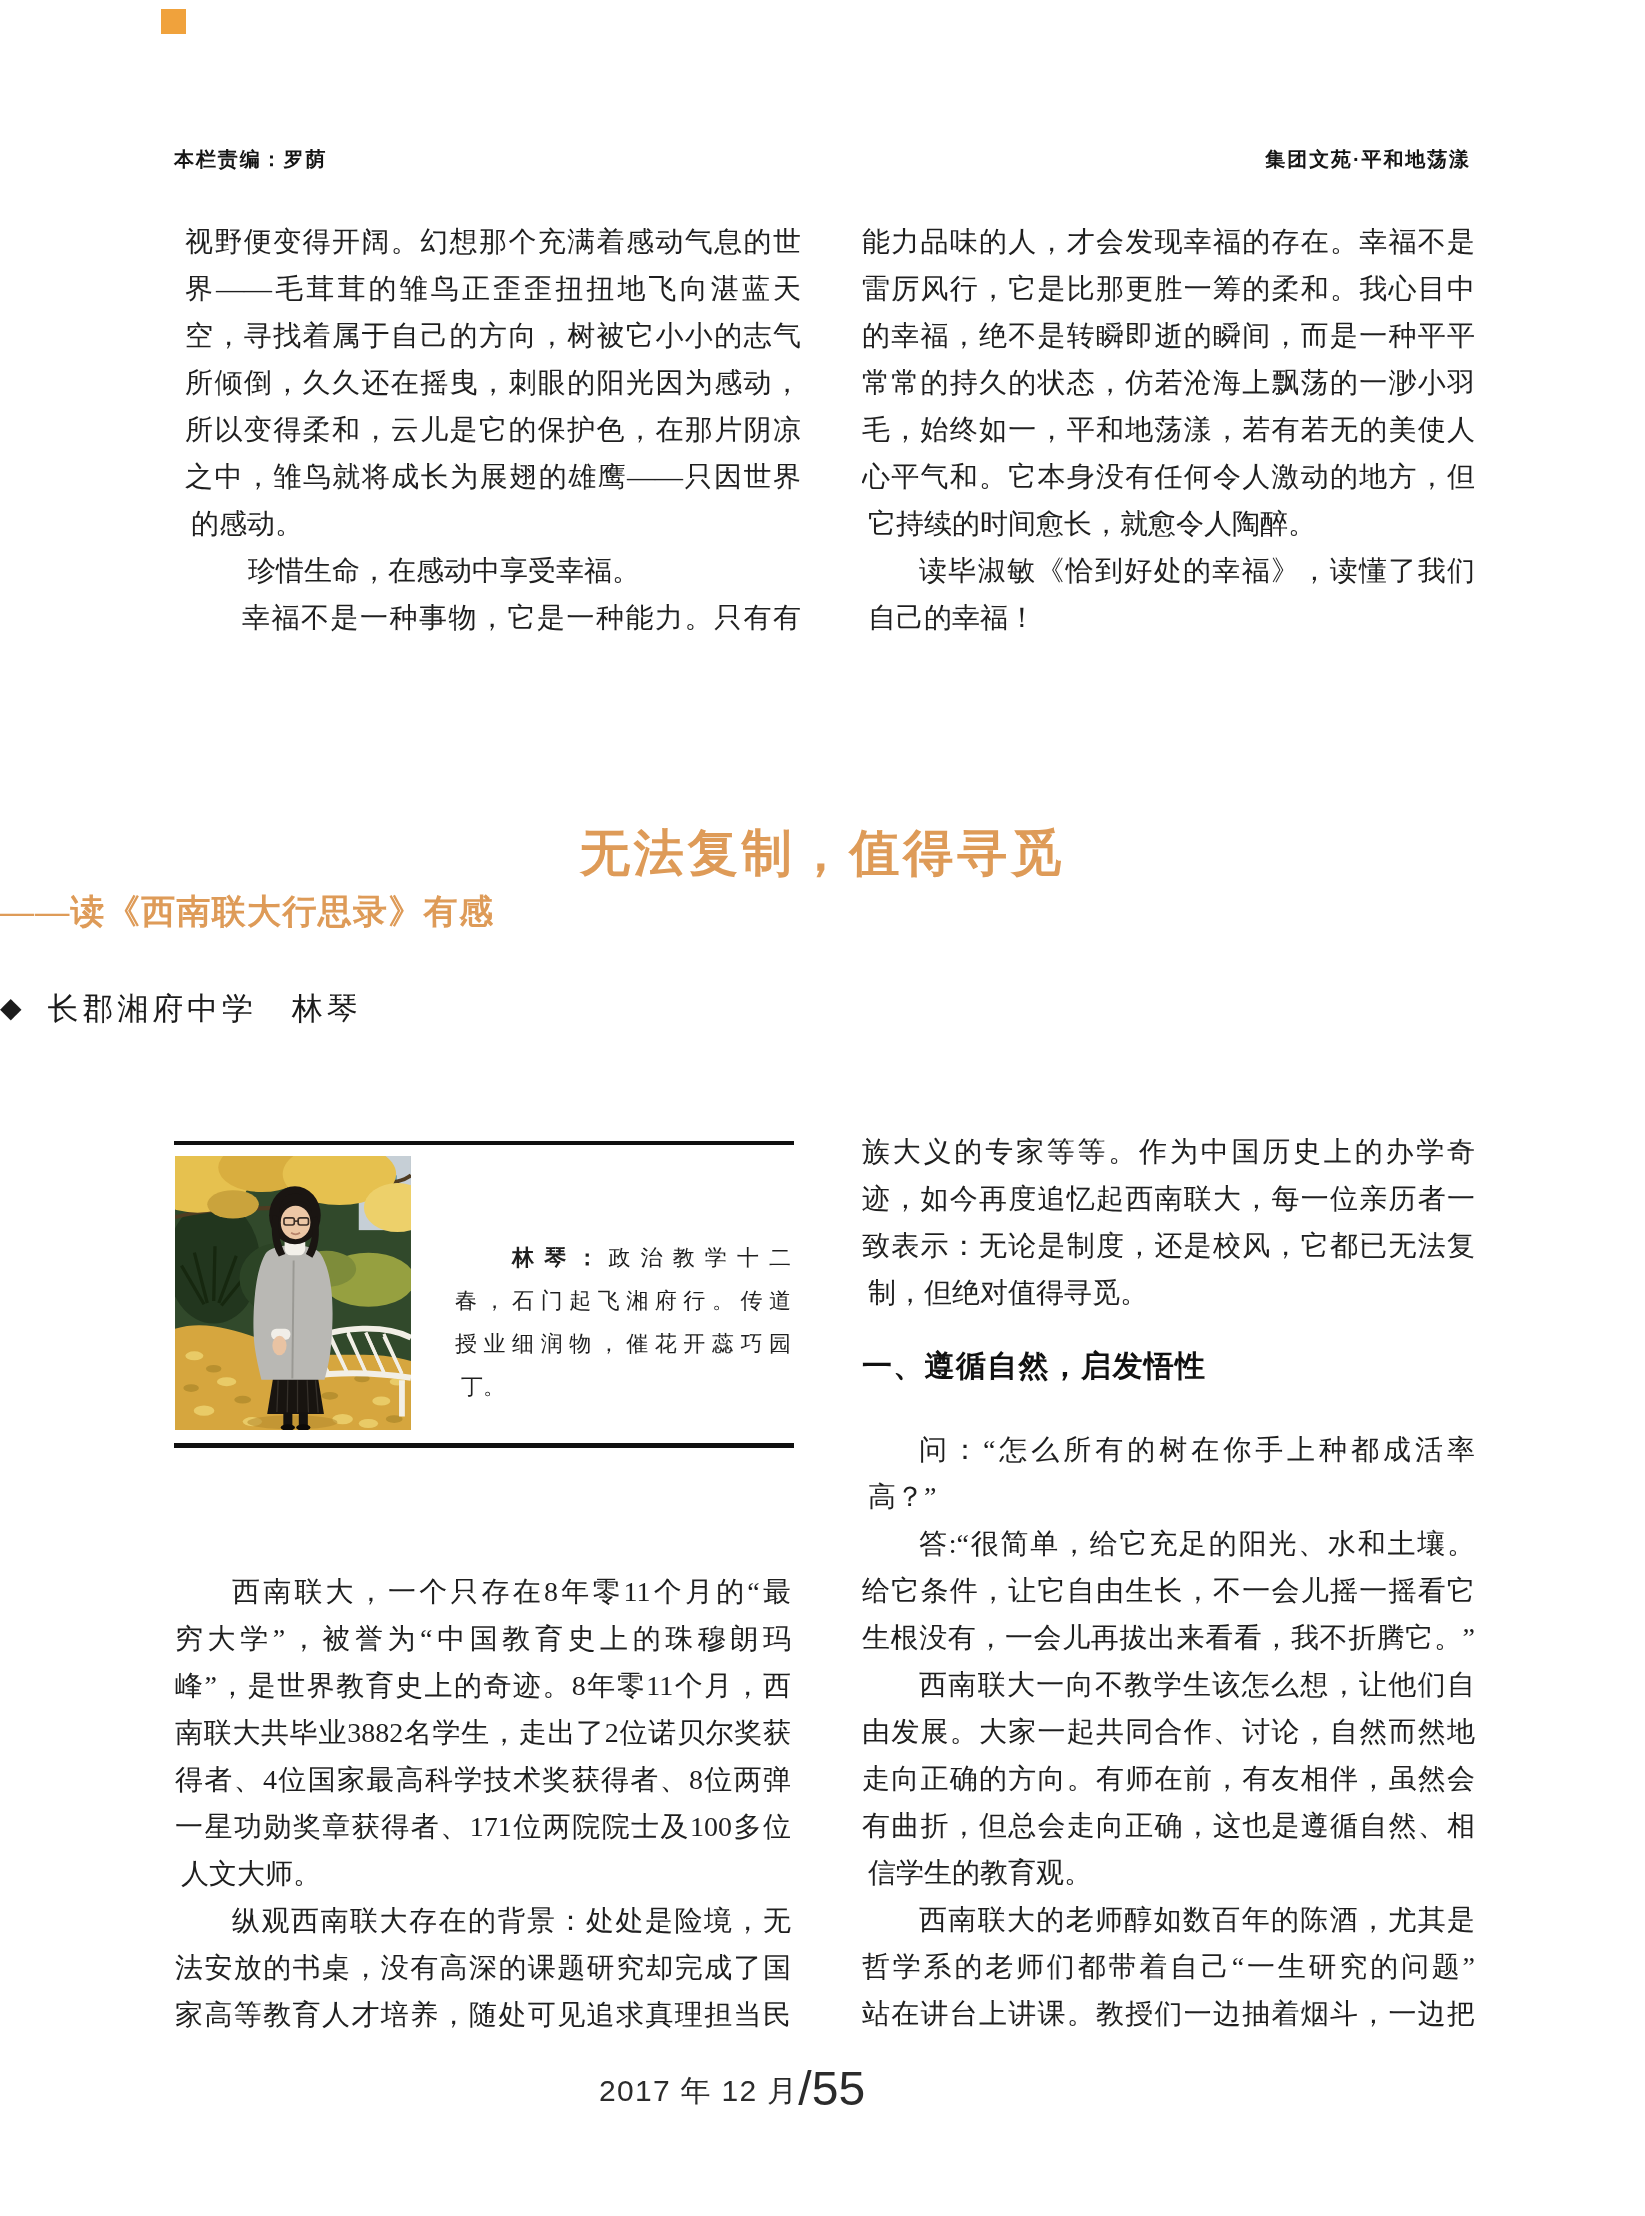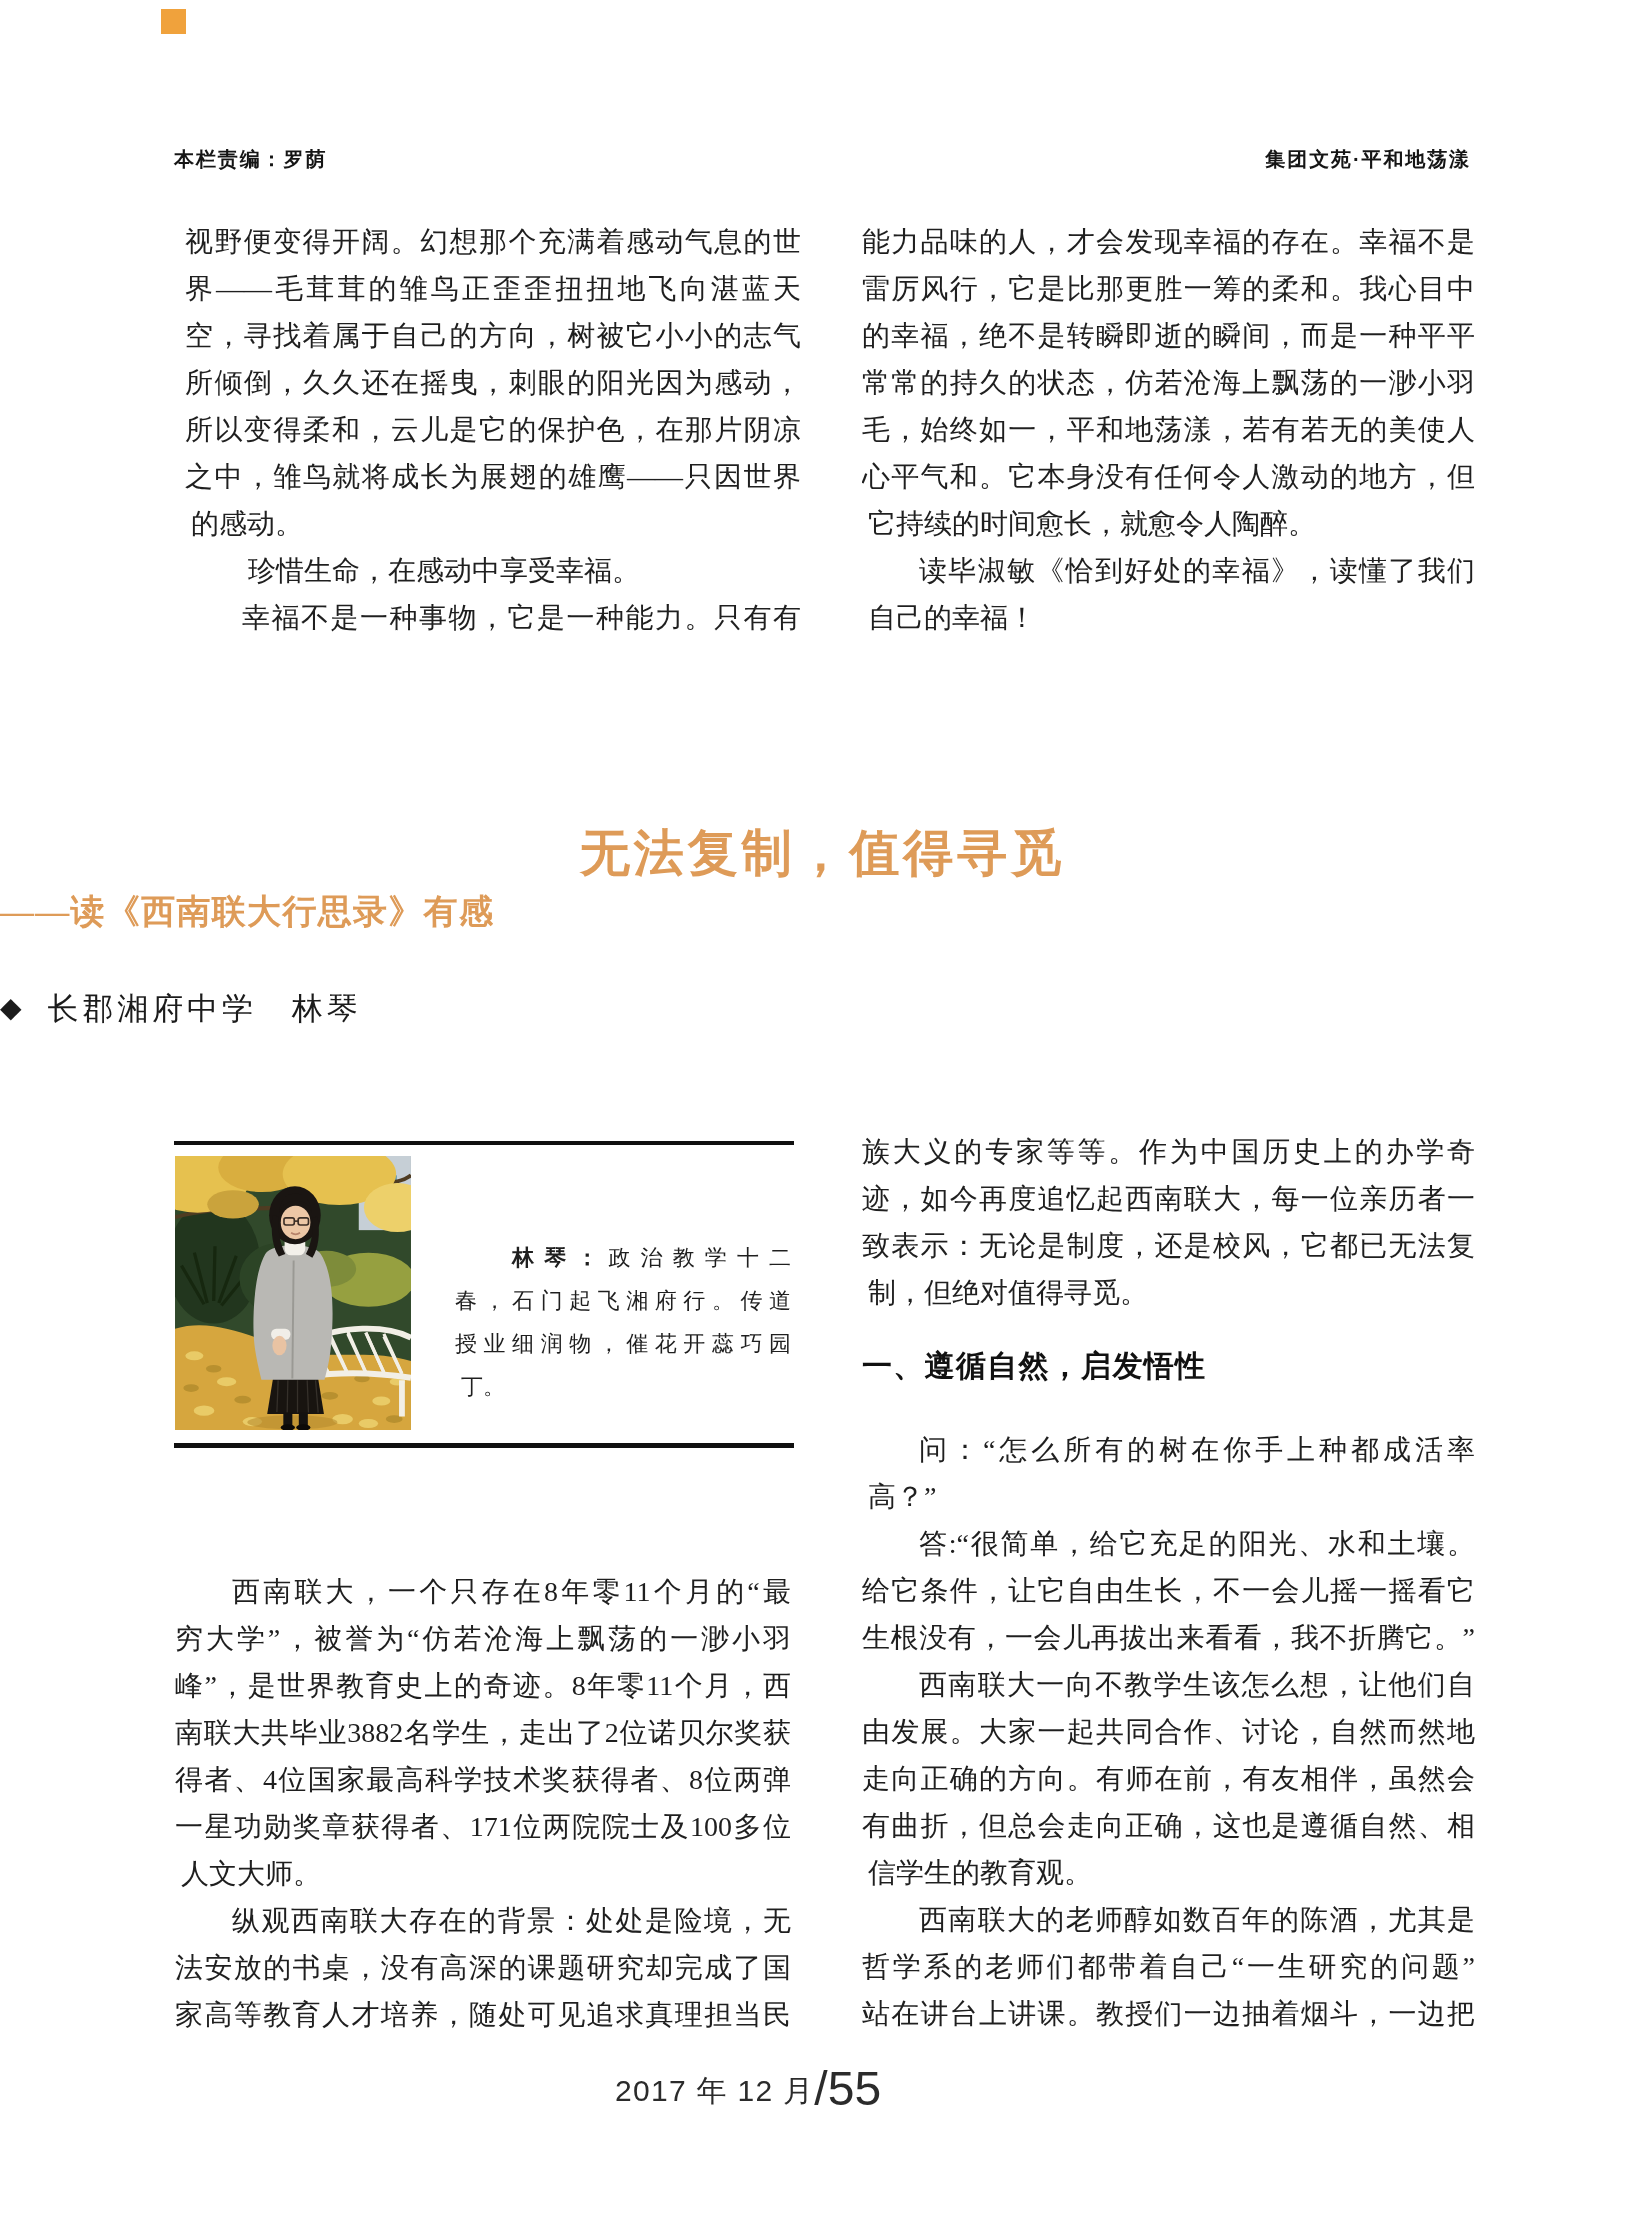--- a/index.html
+++ b/index.html
@@ -36,21 +36,21 @@
   .photo{position:absolute;left:175px;top:1156px;width:236px;height:274px;}
   .bio{position:absolute;left:455px;top:1236px;width:336px;font-size:22px;line-height:43px;}
   .bio .tline{height:43px;}
   .bio .name{font-weight:bold;}
   .bio .ind1{text-indent:57px;}
   
   .sec-heading{position:absolute;left:862px;top:1346px;width:613px;
          font-family:"Liberation Sans","DejaVu Sans",sans-serif;font-weight:bold;
          font-size:30px;letter-spacing:1.3px;color:#111;}
   
-  .footer{position:absolute;left:16px;top:2061px;width:1464px;text-align:center;color:#2b2b2b;
+  .footer{position:absolute;left:0;top:2061px;width:1464px;text-align:center;color:#2b2b2b;
           font-family:"Liberation Sans","DejaVu Sans",sans-serif;}
   .footer .date{font-size:30px;letter-spacing:1.3px;vertical-align:baseline;}
   .footer .pageno{font-size:48px;letter-spacing:0;vertical-align:-3.9px;}
 </style>
 </head>
 <body>
 
 <div class="page">
 
   <div class="corner-square"></div>
@@ -162,21 +162,21 @@
         <div class="tline">春，石门起飞湘府行。传道</div>
         <div class="tline">授业细润物，催花开蕊巧园</div>
         <div class="tline short">丁。</div>
       </div>
   </div>
 
   <div class="rule rule-bottom"></div>
 
   <div class="tcol col-bl">
       <div class="tline ind">西南联大，一个只存在8年零11个月的“最</div>
-      <div class="tline">穷大学”，被誉为“仿若沧海上飘荡的一渺小羽</div>
+      <div class="tline">穷大学”，被誉为“中国教育史上的珠穆朗玛</div>
       <div class="tline">峰”，是世界教育史上的奇迹。8年零11个月，西</div>
       <div class="tline">南联大共毕业3882名学生，走出了2位诺贝尔奖获</div>
       <div class="tline">得者、4位国家最高科学技术奖获得者、8位两弹</div>
       <div class="tline">一星功勋奖章获得者、171位两院院士及100多位</div>
       <div class="tline short">人文大师。</div>
       <div class="tline ind">纵观西南联大存在的背景：处处是险境，无</div>
       <div class="tline">法安放的书桌，没有高深的课题研究却完成了国</div>
       <div class="tline">家高等教育人才培养，随处可见追求真理担当民</div>
     </div>
   <div class="tcol col-br-pre">

